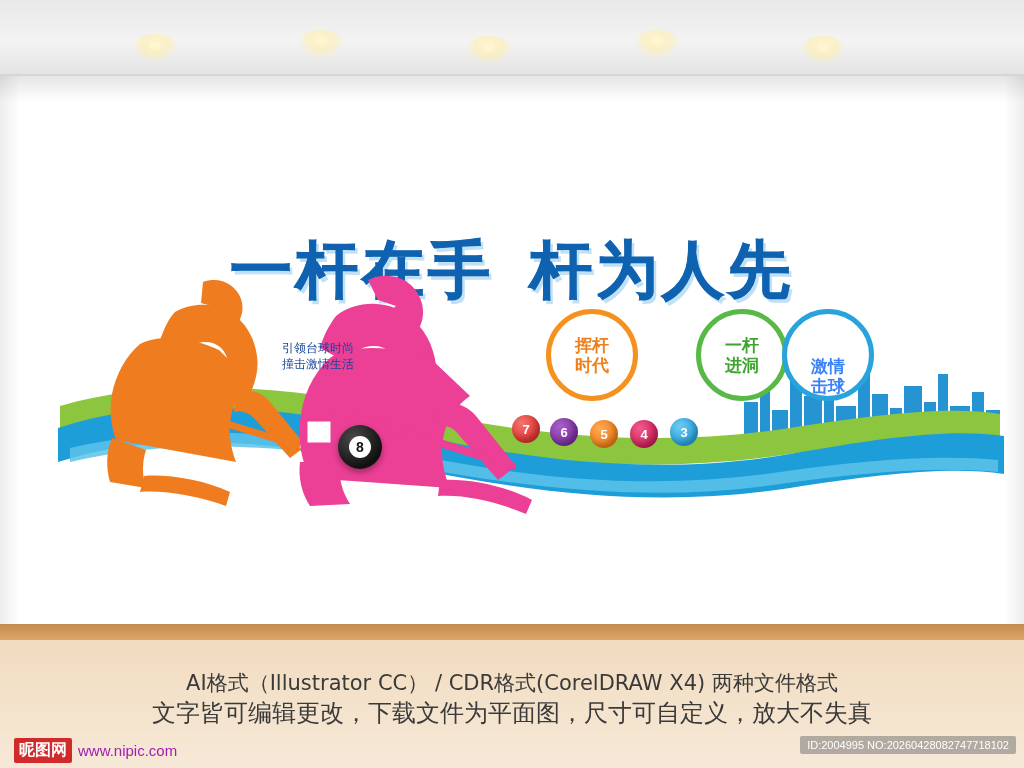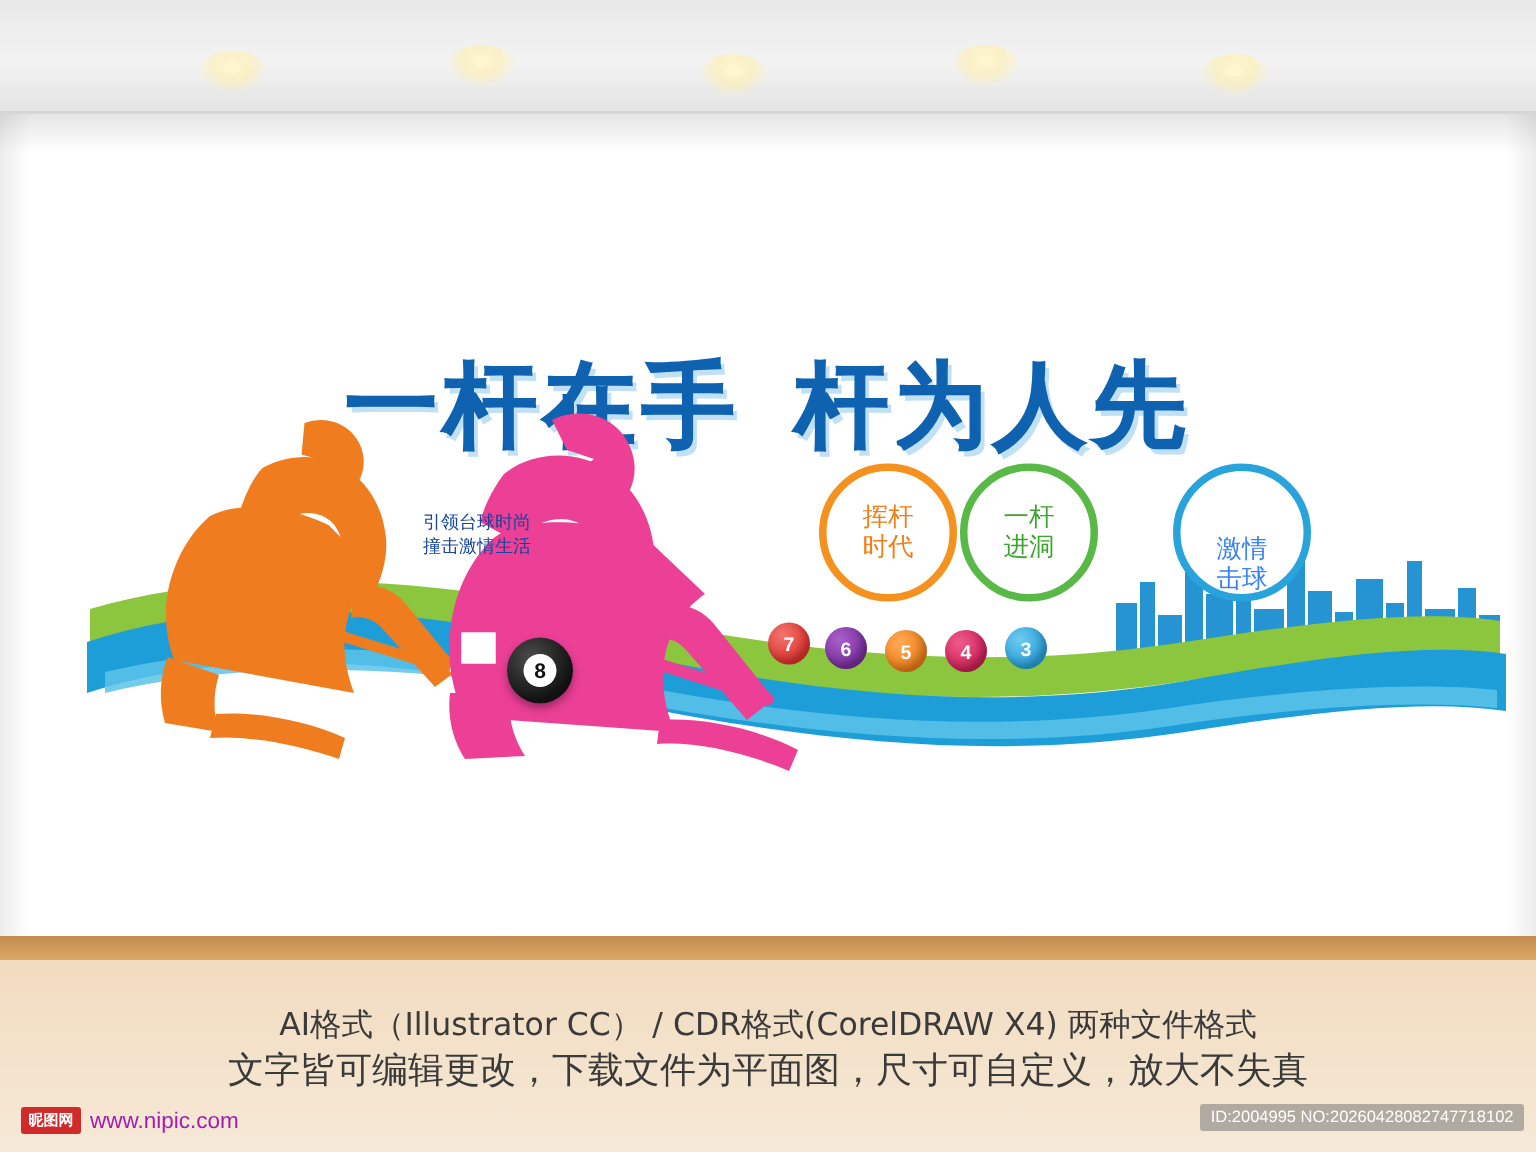--- a/index.html
+++ b/index.html
@@ -46,25 +46,25 @@
 
   
   .subtext{position:absolute;left:258px;top:340px;width:120px;color:#15459c;
     font-size:12px;line-height:16px;font-weight:normal;text-align:center;
     font-family:"DejaVu Sans","Liberation Sans",sans-serif;}
   .subtext .faint{color:#9fb8d8;font-size:10px;letter-spacing:1px;}
 
   
   .badge{position:absolute;border-radius:50%;background:#fff;
     display:flex;align-items:center;justify-content:center;text-align:center;
-    font-weight:normal;font-family:"DejaVu Sans","Liberation Sans",sans-serif;
+    font-weight:bold;font-family:"DejaVu Sans","Liberation Sans",sans-serif;
     line-height:20px;}
   .badge span{display:block;font-size:17px;}
   .b1{left:546px;top:309px;width:82px;height:82px;border:5px solid #f5911e;color:#ef7f1a;}
-  .b2{left:640px;top:309px;width:82px;height:82px;border:5px solid #58b947;color:#3da52f;}
+  .b2{left:696px;top:309px;width:82px;height:82px;border:5px solid #58b947;color:#3da52f;}
   .b3{left:782px;top:309px;width:82px;height:82px;border:5px solid #29a3dc;color:#3b82f6;align-items:flex-end;}
 
   
   .ball{position:absolute;border-radius:50%;display:flex;align-items:center;justify-content:center;
     color:#fff;font-weight:bold;font-size:14px;font-family:"Liberation Sans",sans-serif;
     box-shadow:inset -3px -4px 6px rgba(0,0,0,.25);}
   .ball.small{width:28px;height:28px;font-size:13px;}
   .ball-8{position:absolute;left:338px;top:425px;width:44px;height:44px;border-radius:50%;
     background:radial-gradient(circle at 35% 30%, #4a4a4a, #111 70%);
     display:flex;align-items:center;justify-content:center;
@@ -73,21 +73,21 @@
     display:flex;align-items:center;justify-content:center;font-weight:bold;font-size:14px;
     font-family:"Liberation Sans",sans-serif;}
 
   
   .caption{position:absolute;left:0;top:668px;width:1024px;text-align:center;color:#3a3a3a;
     font-family:"DejaVu Sans","Liberation Sans",sans-serif;}
   .caption .l1{font-size:21px;line-height:30px;}
   .caption .l2{font-size:24px;line-height:30px;}
 
   .watermark{position:absolute;left:14px;top:738px;display:flex;align-items:center;gap:6px;}
-  .wm-box{background:#d02a2a;color:#fff;font-size:10px;font-weight:bold;padding:2px 5px;border-radius:2px;
+  .wm-box{background:#d02a2a;color:#fff;font-size:16px;font-weight:bold;padding:2px 5px;border-radius:2px;
     font-family:"DejaVu Sans","Liberation Sans",sans-serif;}
   .wm-text{color:#a21caf;font-size:15px;font-family:"Liberation Sans",sans-serif;}
 
   .idtag{position:absolute;right:8px;top:736px;background:rgba(120,120,120,.55);color:#fff;
     font-size:11px;padding:3px 7px;border-radius:2px;font-family:"Liberation Sans",sans-serif;}
 </style>
 </head>
 <body>
 
 <div class="stage">

